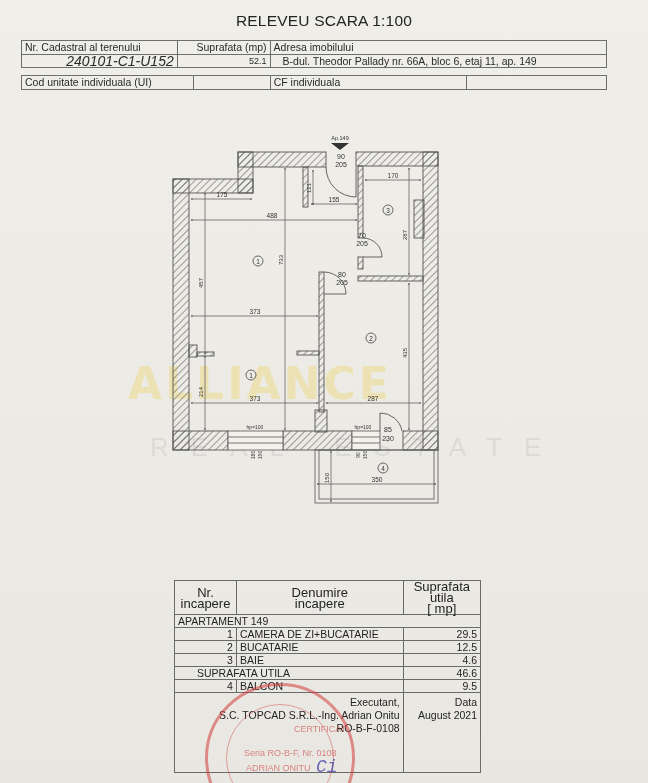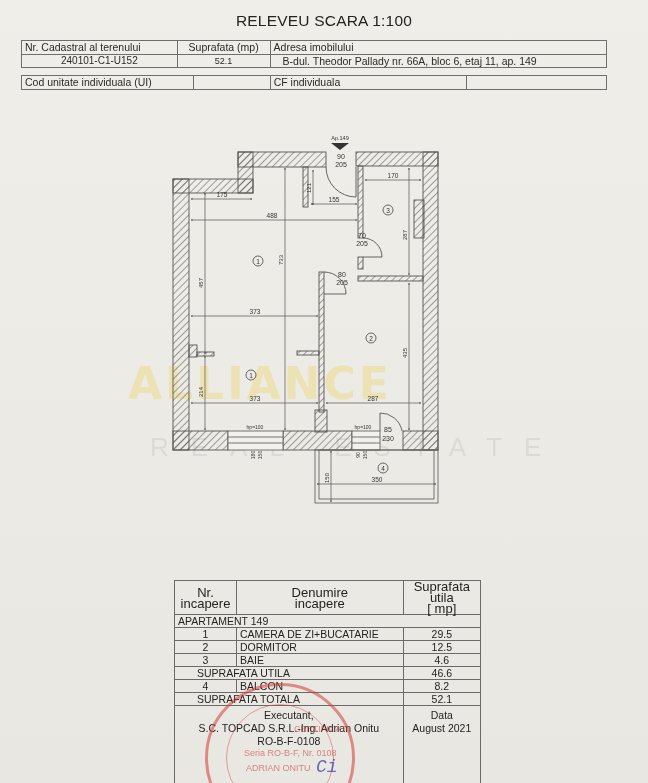--- a/index.html
+++ b/index.html
@@ -18,21 +18,21 @@
     position: absolute; left: 0; top: 12px; width: 648px; text-align: center;
     font-size: 15.5px; letter-spacing: 0.2px; color: #232323;
   }
   
   table.hdr {
     position: absolute; border-collapse: collapse; font-size: 10.5px; color: #2a2a2a;
   }
   table.hdr td {
     border: 1px solid #6e6e6e; padding: 0 3px; height: 13.5px; line-height: 12px; white-space: nowrap; margin-left: 24px;
   }
-  .c { text-align: center; }
+  .c { text-align: right; }
 
   
   .plan { position: absolute; left: 0; top: 0; width: 648px; height: 783px; }
 
   .watermark {
     position: absolute; left: 128px; top: 358px; width: 420px;
     font-family: "DejaVu Sans", sans-serif; font-weight: bold;
     font-size: 44px; letter-spacing: 3px; color: rgba(238, 214, 120, 0.45);
     pointer-events: none;
   }
@@ -80,21 +80,21 @@
         <col style="width:93px">
         <col style="width:337px">
       </colgroup>
     <tbody>
         <tr>
       <td>Nr. Cadastral al terenului</td>
       <td class="c">Suprafata (mp)</td>
       <td>Adresa imobilului</td>
     </tr>
     <tr>
-      <td class="c" style="font-size:10px;">240101-C1-U152</td>
+      <td class="c" style="font-size:14px;font-style:italic;">240101-C1-U152</td>
       <td class="c" style="font-size:9px;">52.1</td>
       <td style="font-size:10.5px;padding-left:12px;">B-dul. Theodor Pallady nr. 66A, bloc 6, etaj 11, ap. 149</td>
     </tr>
   </tbody>
     </table>
 
   <table class="hdr" style="left:21px; top:75px; width:586px;">
     <colgroup>
         <col style="width:172px">
         <col style="width:77px">
@@ -274,40 +274,36 @@
     <tr>
       <td colspan="3" style="">APARTAMENT 149</td>
     </tr>
     <tr>
       <td class="c">1</td>
       <td>CAMERA DE ZI+BUCATARIE</td>
       <td class="c">29.5</td>
     </tr>
     <tr>
       <td class="c">2</td>
-      <td>DORMITOR</td>
+      <td>BUCATARIE</td>
       <td class="c">12.5</td>
     </tr>
     <tr>
       <td class="c">3</td>
       <td>BAIE</td>
       <td class="c">4.6</td>
     </tr>
     <tr>
       <td colspan="2" style="padding-left:22px;">SUPRAFATA UTILA</td>
       <td class="c">46.6</td>
     </tr>
     <tr>
       <td class="c">4</td>
       <td>BALCON</td>
-      <td class="c">8.2</td>
-    </tr>
-    <tr>
-      <td colspan="2" style="padding-left:22px;">SUPRAFATA TOTALA</td>
-      <td class="c">52.1</td>
+      <td class="c">9.5</td>
     </tr>
     <tr>
       <td colspan="2" class="c" style="height:80px; vertical-align:top; padding-top:3px; line-height:13px;">
         <div>Executant,</div>
         <div>S.C. TOPCAD S.R.L.-Ing. Adrian Onitu</div>
         <div>RO-B-F-0108</div>
       </td>
       <td class="c" style="vertical-align:top; padding-top:3px; line-height:13px;">
         <div>Data</div>
         <div>August 2021</div>

